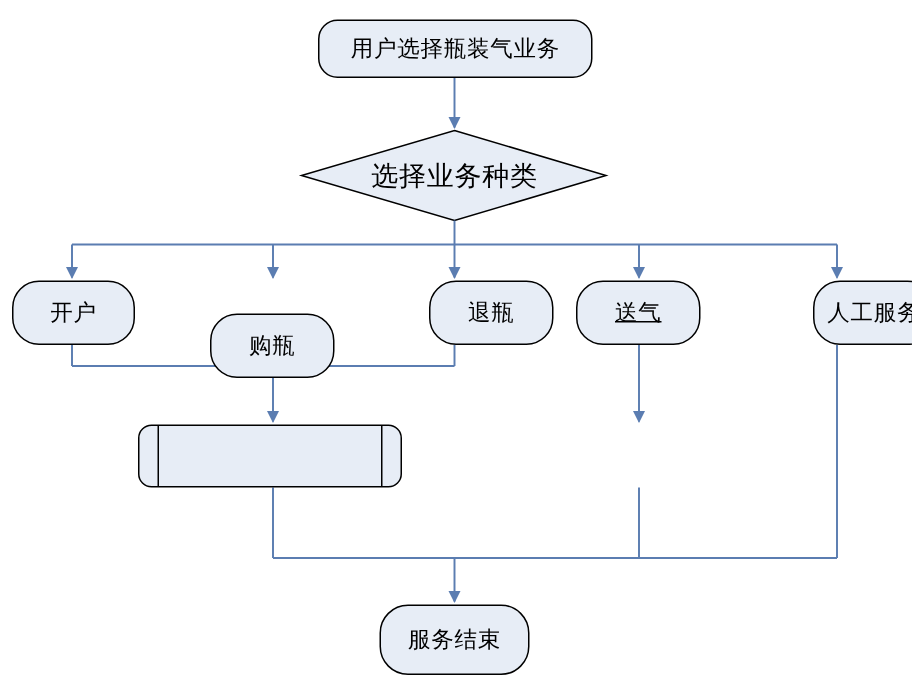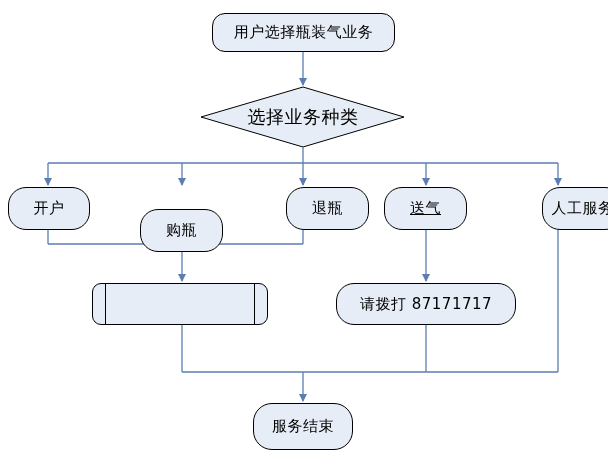--- a/index.html
+++ b/index.html
@@ -134,17 +134,16 @@
 
   <div id="n-deliver" class="node process">送气</div>
 
   <div id="n-manual" class="node process">人工服务</div>
 
   <div id="n-intro" class="node predefined">
     <span class="bar bar-left"></span>
     <span class="bar bar-right"></span>
   </div>
 
-  <div id="n-call" class="node process">请拨打 87171717</div>
 
   <div id="n-end" class="node end-terminal">服务结束</div>
 
 </div>
 
 </body></html>

